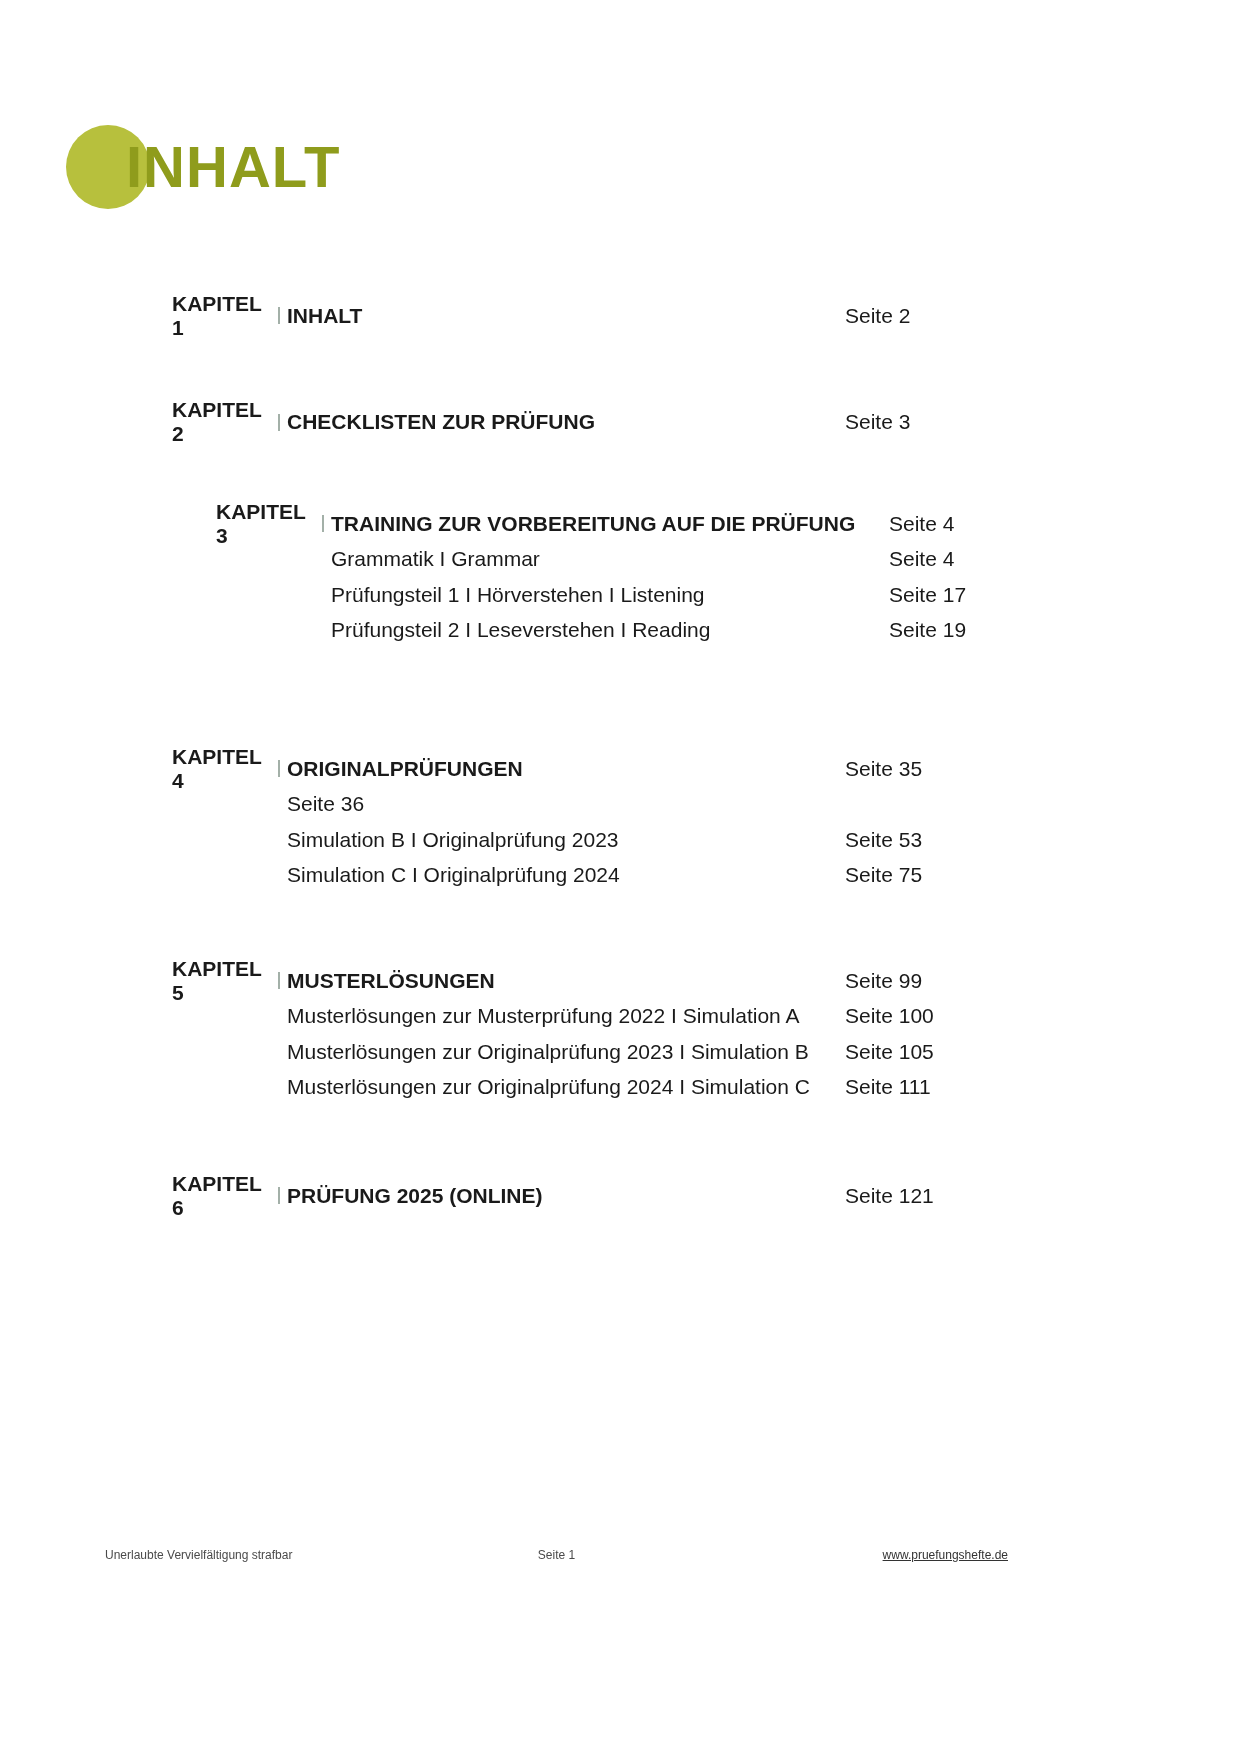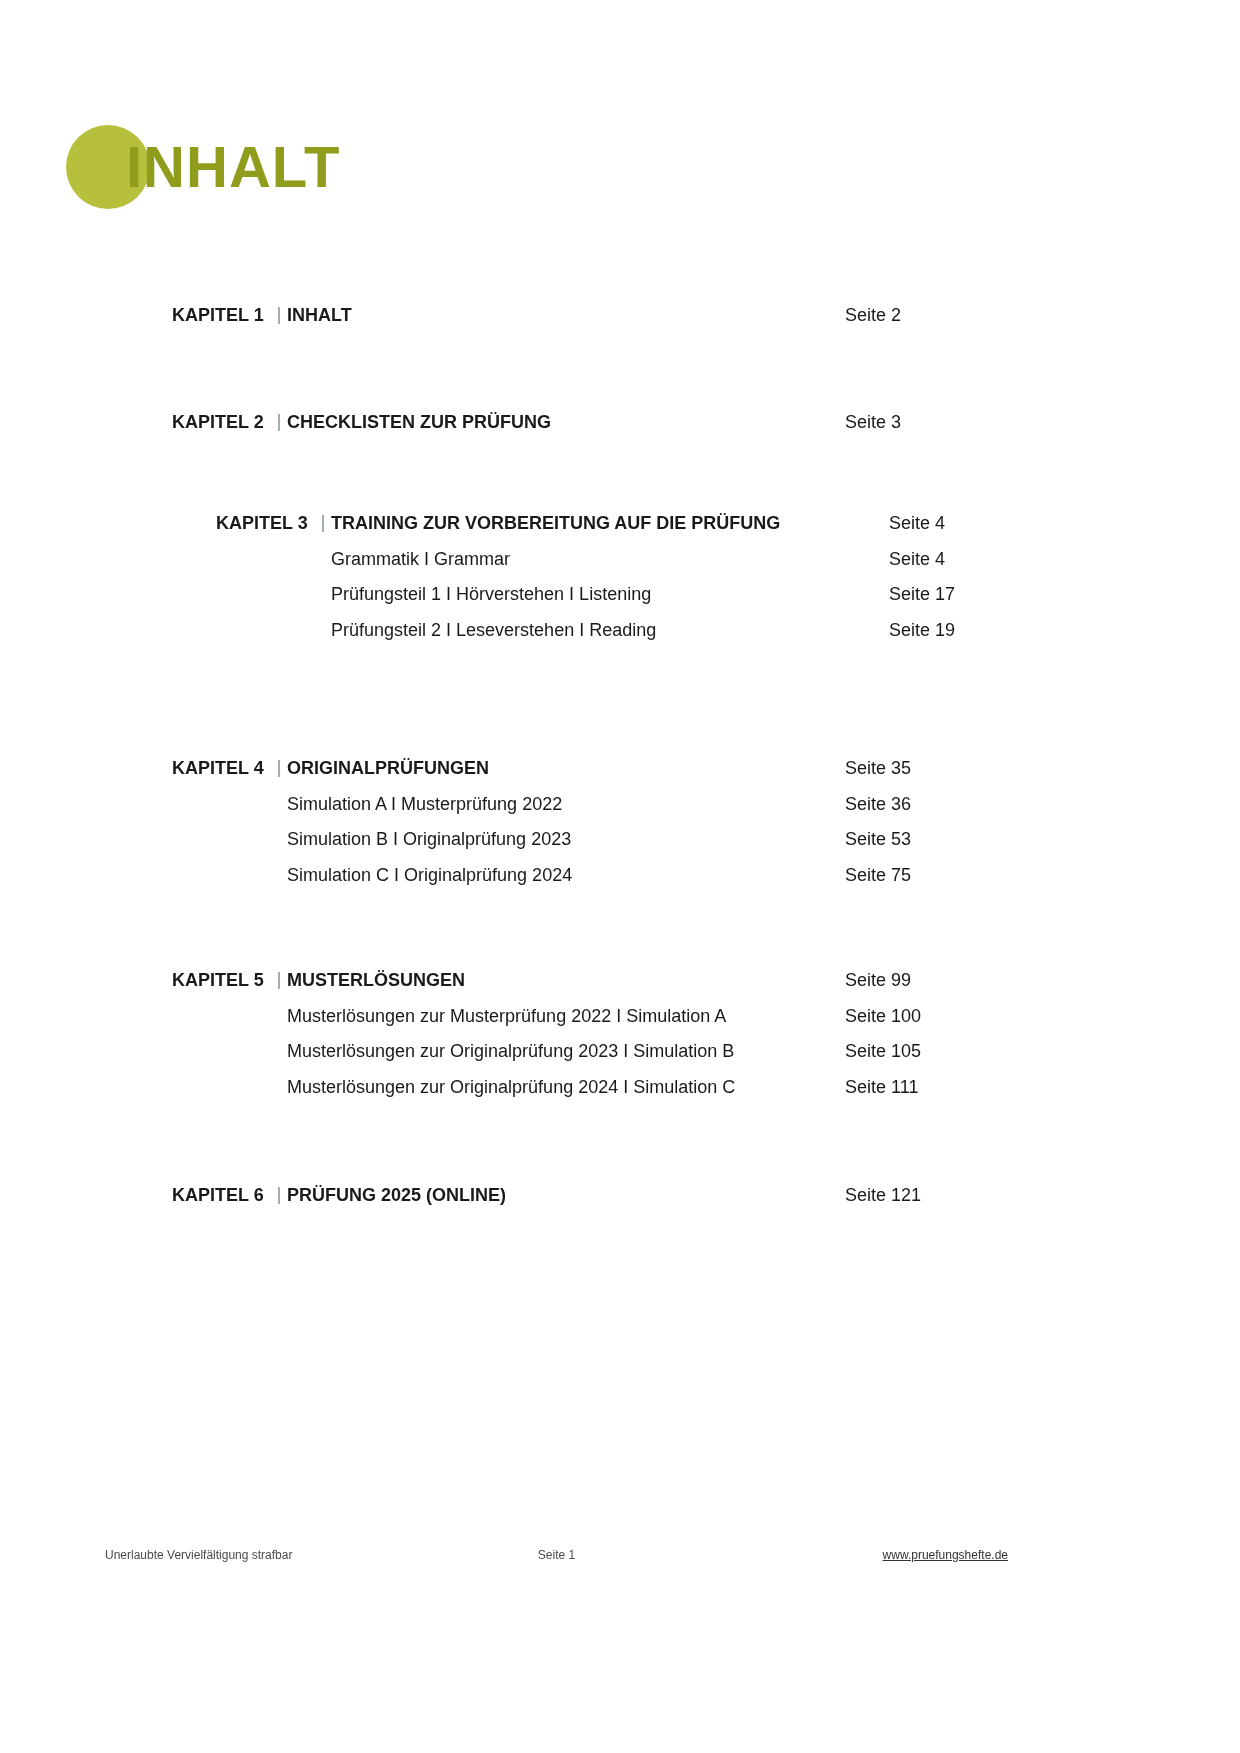--- a/index.html
+++ b/index.html
@@ -52,21 +52,21 @@
   .chapter-block:nth-child(2) { margin-bottom: 66px; }
   .chapter-block:nth-child(3) { margin-bottom: 103px; margin-left: 44px; }
   .chapter-block:nth-child(4) { margin-bottom: 70px; }
   .chapter-block:nth-child(5) { margin-bottom: 73px; }
   .chapter-block:nth-child(6) { margin-bottom: 0; }
 
   .row {
     display: flex;
     align-items: center;
     height: 35.5px;
-    font-size: 18px;
+    font-size: 21px;
   }
   .col-label {
     flex: none;
     width: 106px;
     font-weight: 700;
   }
   .col-sep {
     flex: none;
     width: 9px;
   }
@@ -161,21 +161,20 @@
     <div class="chapter-block">
       <div class="row chapter">
         <span class="col-label">KAPITEL 4</span>
         <span class="col-sep"></span>
         <span class="col-title">ORIGINALPRÜFUNGEN</span>
         <span class="col-page">Seite 35</span>
       </div>
       <div class="row sub">
         <span class="col-label"></span>
         <span class="col-sep"></span>
-        <span class="col-title">Simulation A I Musterprüfung 2022</span>
         <span class="col-page">Seite 36</span>
       </div>
       <div class="row sub">
         <span class="col-label"></span>
         <span class="col-sep"></span>
         <span class="col-title">Simulation B I Originalprüfung 2023</span>
         <span class="col-page">Seite 53</span>
       </div>
       <div class="row sub">
         <span class="col-label"></span>

